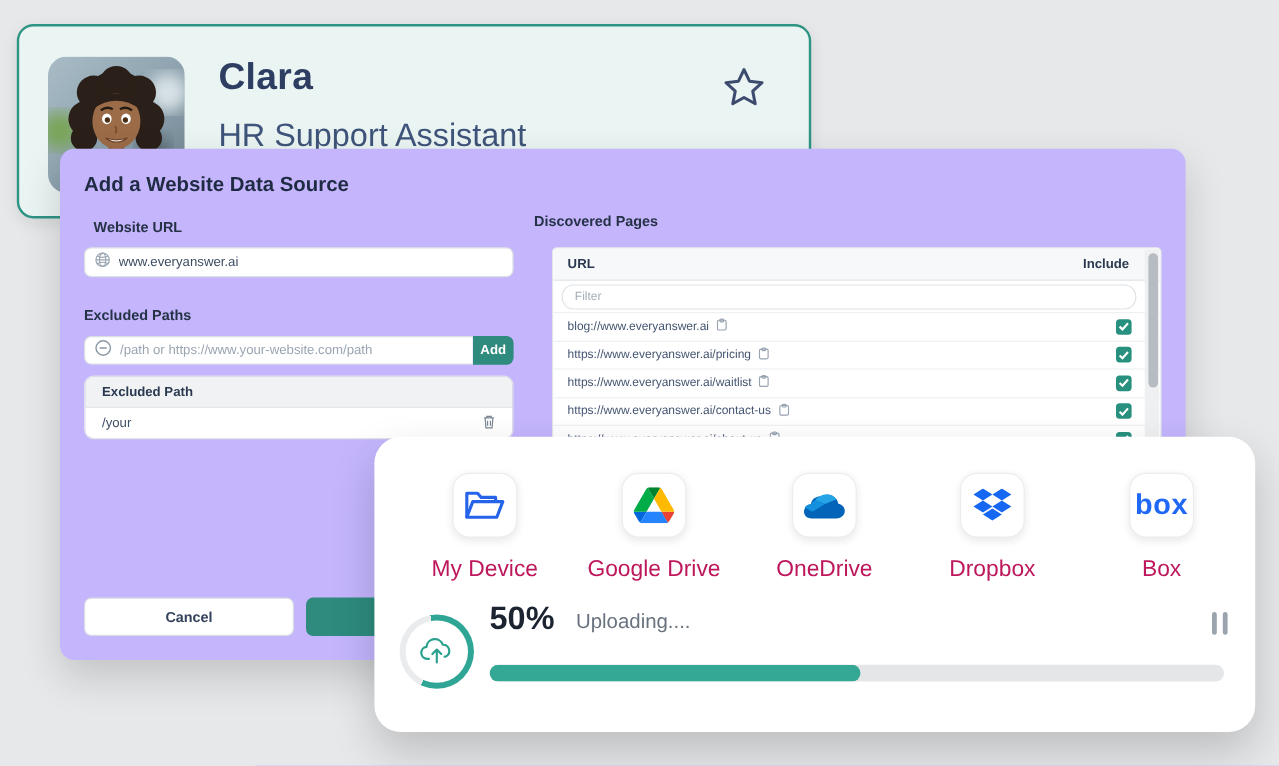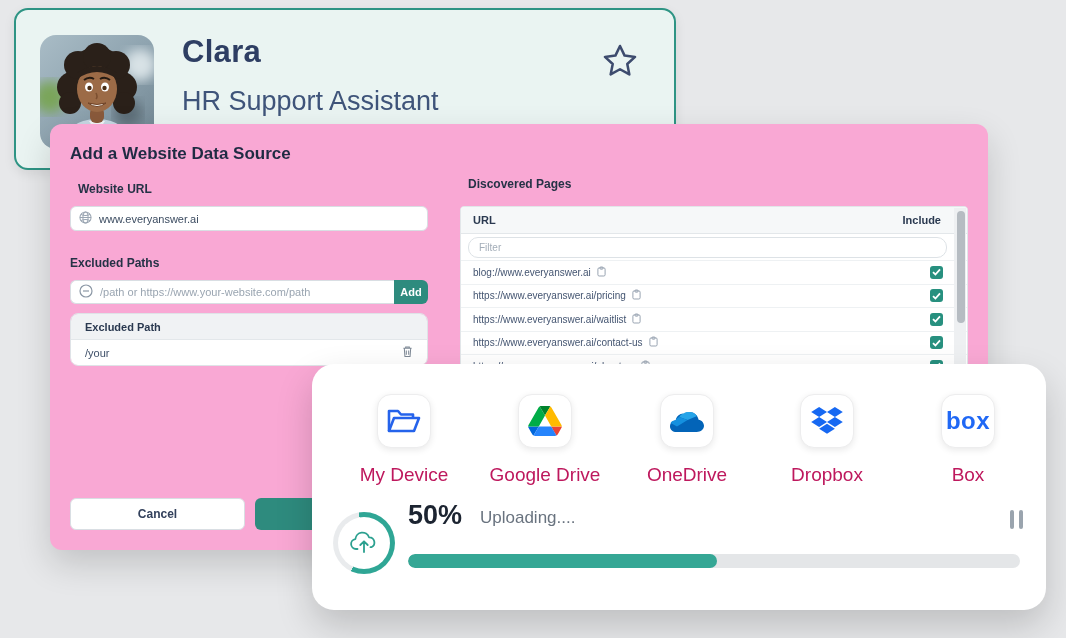--- a/index.html
+++ b/index.html
@@ -1,34 +1,34 @@
 <!DOCTYPE html>
 <html><head>
 <meta charset="utf-8">
 <style>
   * { margin:0; padding:0; box-sizing:border-box; }
   html,body { width:1066px; height:638px; }
   body { background:#e7e8ea; font-family:"Liberation Sans", sans-serif; position:relative; overflow:hidden; }
 
   
-  .assistant-card { position:absolute; left:14px; top:8px; width:662px; height:162px;
+  .assistant-card { position:absolute; left:14px; top:20px; width:662px; height:162px;
     background:#eaf4f2; border:2px solid #2e9484; border-radius:14px;
     box-shadow:0 4px 12px rgba(0,0,0,.08); }
   .avatar { position:absolute; left:24px; top:25px; width:114px; height:114px; border-radius:16px; overflow:hidden; }
   .assistant-name { position:absolute; left:166px; top:24px; font-size:31px; font-weight:700; color:#2e3e63; letter-spacing:.3px; }
   .assistant-role { position:absolute; left:166px; top:76px; font-size:27px; font-weight:400; color:#3f547a; }
   .star-btn { position:absolute; left:584px; top:32px; width:40px; height:40px; cursor:pointer; background:none; border:none; }
 
   
-  .modal { position:absolute; left:50px; top:124px; width:938px; height:426px; background:#f9a8d4;
+  .modal { position:absolute; left:50px; top:124px; width:938px; height:426px; background:#c4b5fd;
     border-radius:12px; box-shadow:0 14px 34px rgba(0,0,0,.16); }
   .modal-title { position:absolute; left:20px; top:20px; font-size:17px; font-weight:700; color:#1f2b43; }
 
   .field-label { position:absolute; font-size:12px; font-weight:700; color:#253246; }
-  .input-wrap { position:absolute; display:flex; gap:7px; background:#fff;
+  .input-wrap { position:absolute; display:flex; align-items:center; gap:7px; background:#fff;
     border:1px solid #d9dee3; border-radius:6px; padding:3px 8px; }
   .input-wrap input { border:none; outline:none; flex:1; font-size:11px; color:#3c4c61; background:transparent;
     font-family:"Liberation Sans", sans-serif; }
   .input-wrap input::placeholder { color:#9aa5b1; }
 
   .url-input { left:20px; top:82px; width:358px; height:25px; }
   .excl-row { position:absolute; left:20px; top:156px; width:358px; height:24px; display:flex; }
   .excl-input { position:relative; left:0; top:0; flex:1; height:24px; border-radius:6px 0 0 6px; border-right:none; }
   .add-btn { width:34px; height:24px; background:#2e8b7e; color:#fff; font-size:11px; font-weight:700;
     border:none; border-radius:0 6px 6px 0; cursor:pointer; font-family:"Liberation Sans", sans-serif; }
@@ -40,21 +40,21 @@
     padding:0 14px; font-size:11px; color:#3e4f68; }
 
   .cancel-btn { position:absolute; left:20px; top:374px; width:175px; height:32px; background:#fff;
     border:1px solid #d9dee3; border-radius:6px; font-size:12px; font-weight:700; color:#33415c; cursor:pointer;
     font-family:"Liberation Sans", sans-serif; }
   .submit-btn { position:absolute; left:205px; top:374px; width:92px; height:32px; background:#2e8b7e;
     border:none; border-radius:6px; color:#fff; font-size:12px; font-weight:700; cursor:pointer;
     font-family:"Liberation Sans", sans-serif; }
 
   
-  .disc-label { left:418px; top:53px; }
+  .disc-label { left:395px; top:53px; }
   .disc-table { position:absolute; left:410px; top:82px; width:508px; height:296px;
     border:1px solid #e2e6e9; border-radius:4px 4px 0 0; background:#fff; overflow:hidden; }
   .disc-head { height:27px; background:#f6f8f9; border-bottom:1px solid #e3e7ea; display:flex; align-items:center;
     justify-content:space-between; padding:0 26px 0 12px; font-size:11px; font-weight:700; color:#2a3950; }
   .filter-row { height:27px; display:flex; align-items:center; padding:0 20px 0 7px; border-bottom:1px solid #eef1f3; }
   .filter-input { width:100%; height:21px; border:1px solid #dde2e6; border-radius:10px; padding:0 10px;
     font-size:10px; color:#3c4c61; outline:none; font-family:"Liberation Sans", sans-serif; }
   .filter-input::placeholder { color:#a3adb8; }
   .disc-row { height:23.5px; display:flex; align-items:center; justify-content:space-between;
     padding:0 24px 0 12px; border-bottom:1px solid #eef1f3; }

